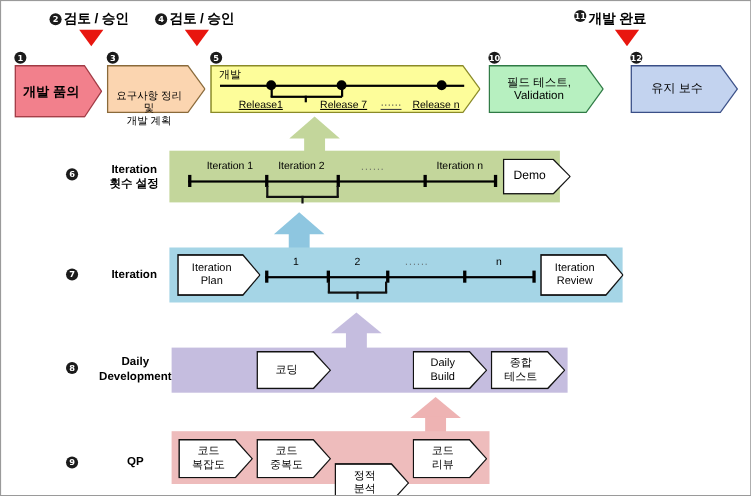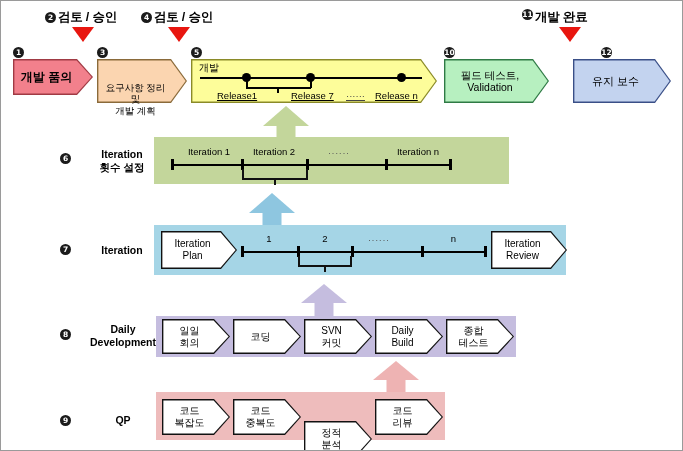--- a/index.html
+++ b/index.html
@@ -104,21 +104,21 @@
   </div>
   <div class="abs gate-tri" style="left:167px;top:26px;"></div>
 
   <div class="abs" style="left:521px;top:8px;display:flex;align-items:flex-start;gap:2px;">
     <span class="badge">11</span>
     <span class="gate-label">개발 완료</span>
   </div>
   <div class="abs gate-tri" style="left:558px;top:26px;"></div>
 
   <div class="abs badge" style="left:12px;top:46px;">1</div>
-  <div class="chev-wrap" style="left:12px;top:58px;width:80px;height:36px;">
+  <div class="chev-wrap" style="left:12px;top:58px;width:80px;height:48px;">
     <div class="chev-border" style="background:#a03a44;"></div>
     <div class="chev-fill" style="background:#f2808c;"></div>
     <div class="chev-txt" style="font-weight:bold;font-size:12px;">개발 품의</div>
   </div>
 
   <div class="abs badge" style="left:96px;top:46px;">3</div>
   <div class="chev-wrap" style="left:96px;top:58px;width:90px;height:44px;">
     <div class="chev-border" style="background:#8a6a3a;"></div>
     <div class="chev-fill" style="background:#fbd5b0;"></div>
     <div class="chev-txt" style="font-size:9.5px;margin-top:36px;">요구사항 정리
@@ -147,21 +147,21 @@
   <div class="rel-lab" style="left:374px;top:89px;">Release n</div>
 
   <div class="abs badge" style="left:443px;top:46px;">10</div>
   <div class="chev-wrap" style="left:443px;top:58px;width:105px;height:44px;">
     <div class="chev-border" style="background:#2f7a45;"></div>
     <div class="chev-fill" style="background:#b7f0c0;"></div>
     <div class="chev-txt" style="font-size:10.5px;">필드 테스트,
 Validation</div>
   </div>
 
-  <div class="abs badge" style="left:572px;top:46px;margin-left:28px;">12</div>
+  <div class="abs badge" style="left:572px;top:46px;">12</div>
   <div class="chev-wrap" style="left:572px;top:58px;width:98px;height:44px;">
     <div class="chev-border" style="background:#3a4f87;"></div>
     <div class="chev-fill" style="background:#c3d3ef;"></div>
     <div class="chev-txt" style="font-size:11px;">유지 보수</div>
   </div>
 
   <div class="uarrow" style="left:262px;top:105px;width:46px;height:34px;">
     <div class="head" style="top:0;border-left:23px solid transparent;border-right:23px solid transparent;border-bottom:20px solid #c3d69b;"></div>
     <div class="shaft" style="top:19px;width:19px;height:16px;background:#c3d69b;"></div>
   </div>
@@ -183,20 +183,25 @@
   <div class="tl-dots" style="left:327px;top:147px;">······</div>
   <div class="tl-lab" style="left:385px;top:145px;width:64px;">Iteration n</div>
 
   <div class="brace" style="left:241px;top:168px;width:66px;height:16px;">
     <div class="bvl" style="left:0;top:0;height:10px;"></div>
     <div class="bvr" style="right:0;top:0;height:10px;"></div>
     <div class="bh" style="left:0;top:9px;width:66px;"></div>
     <div class="bstem" style="left:32px;top:9px;height:7px;"></div>
   </div>
 
+  <div class="chev-wrap" style="left:456px;top:143px;width:62px;height:33px;">
+    <div class="chev-border" style="background:#111;"></div>
+    <div class="chev-fill" style="background:#ffffff;"></div>
+    <div class="chev-txt" style="font-size:11px;">Demo</div>
+  </div>
 
   <div class="uarrow" style="left:248px;top:192px;width:46px;height:33px;">
     <div class="head" style="top:0;border-left:23px solid transparent;border-right:23px solid transparent;border-bottom:20px solid #8ec6e0;"></div>
     <div class="shaft" style="top:19px;width:19px;height:15px;background:#8ec6e0;"></div>
   </div>
 
   <div class="abs badge" style="left:59px;top:243px;">7</div>
   <div class="row-label" style="left:78px;top:243px;width:86px;">Iteration</div>
 
   <div class="band" style="left:153px;top:224px;width:412px;height:50px;background:#a5d5e6;"></div>
@@ -237,36 +242,24 @@
     <div class="head" style="top:0;border-left:23px solid transparent;border-right:23px solid transparent;border-bottom:19px solid #c5bddf;"></div>
     <div class="shaft" style="top:18px;width:19px;height:15px;background:#c5bddf;"></div>
   </div>
 
   <div class="abs badge" style="left:59px;top:328px;">8</div>
   <div class="row-label" style="left:70px;top:322px;width:104px;">Daily
 Development</div>
 
   <div class="band" style="left:155px;top:315px;width:360px;height:41px;background:#c5bddf;"></div>
 
-  <div class="chev-wrap" style="left:161px;top:318px;width:68px;height:35px;">
-    <div class="chev-border" style="background:#111;"></div>
-    <div class="chev-fill" style="background:#ffffff;"></div>
-    <div class="chev-txt" style="font-size:10px;">일일
-회의</div>
-  </div>
   <div class="chev-wrap" style="left:232px;top:318px;width:68px;height:35px;">
     <div class="chev-border" style="background:#111;"></div>
     <div class="chev-fill" style="background:#ffffff;"></div>
     <div class="chev-txt" style="font-size:10px;">코딩</div>
-  </div>
-  <div class="chev-wrap" style="left:303px;top:318px;width:68px;height:35px;">
-    <div class="chev-border" style="background:#111;"></div>
-    <div class="chev-fill" style="background:#ffffff;"></div>
-    <div class="chev-txt" style="font-size:10px;">SVN
-커밋</div>
   </div>
   <div class="chev-wrap" style="left:374px;top:318px;width:68px;height:35px;">
     <div class="chev-border" style="background:#111;"></div>
     <div class="chev-fill" style="background:#ffffff;"></div>
     <div class="chev-txt" style="font-size:10px;">Daily
 Build</div>
   </div>
   <div class="chev-wrap" style="left:445px;top:318px;width:68px;height:35px;">
     <div class="chev-border" style="background:#111;"></div>
     <div class="chev-fill" style="background:#ffffff;"></div>

